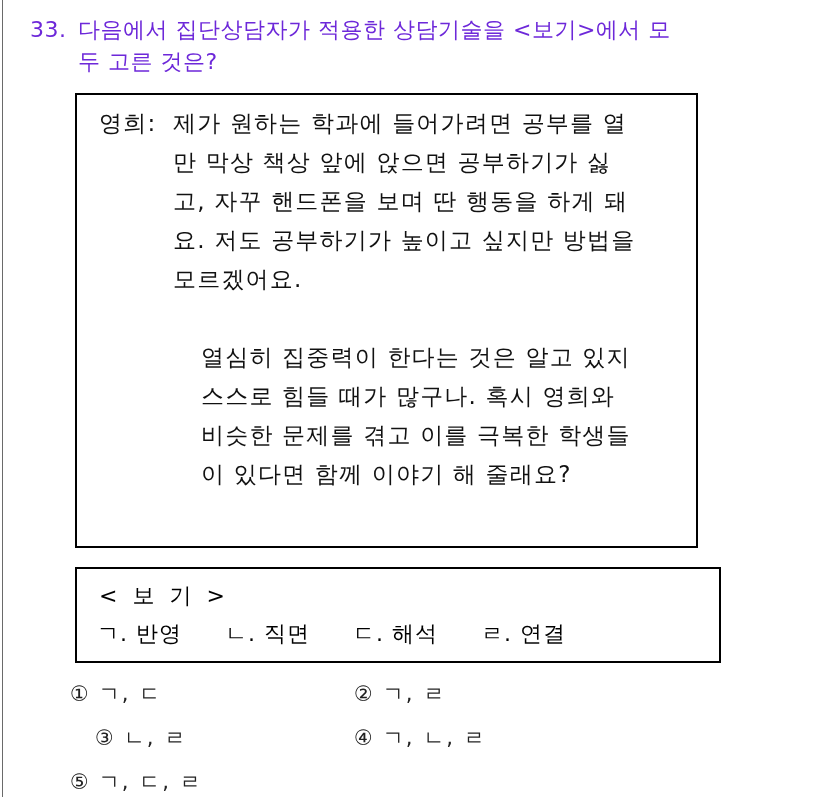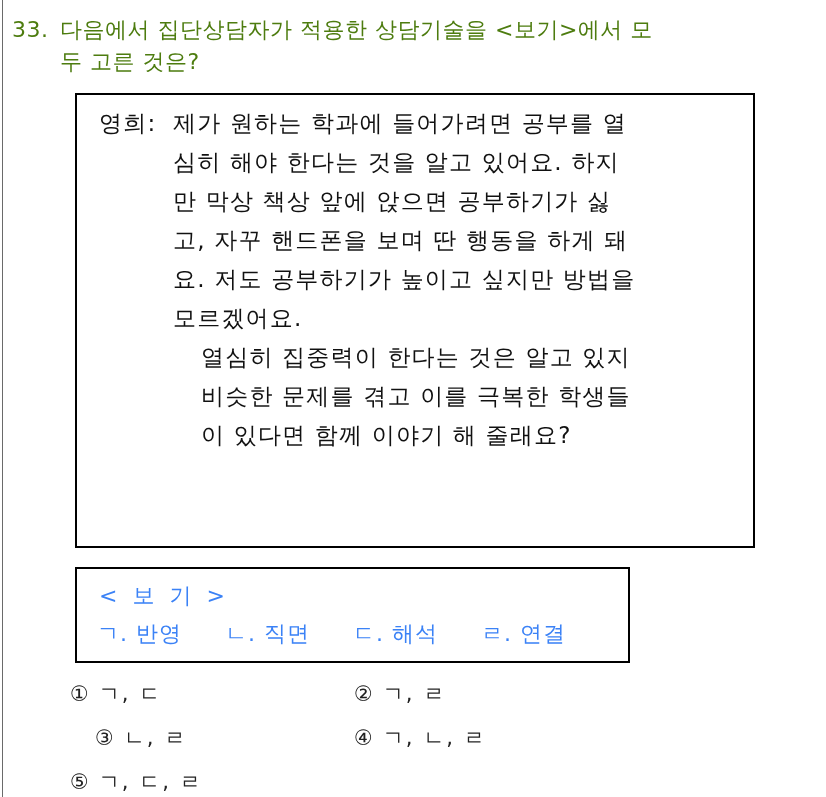--- a/index.html
+++ b/index.html
@@ -18,40 +18,40 @@
     .left-rule {
       position: absolute;
       left: 2px;
       top: 0;
       width: 1px;
       height: 797px;
       background: #6a6a6a;
     }
     .question {
       position: absolute;
-      left: 12px;
+      left: 30px;
       top: 14px;
       width: 760px;
       font-size: 22px;
       line-height: 32px;
       letter-spacing: 0.5px;
-      color: #4d7c0f;
+      color: #6d28d9;
     }
     .question .q-num {
       display: inline-block;
       width: 48px;
     }
     .question .q-line2 {
       padding-left: 48px;
     }
     .dialogue-box {
       position: absolute;
       left: 75px;
       top: 93px;
-      width: 680px;
+      width: 623px;
       height: 455px;
       border: 2px solid #000;
       box-sizing: border-box;
     }
     .speaker-block {
       position: absolute;
       font-size: 23px;
       line-height: 39px;
       color: #111;
       letter-spacing: 1.2px;
@@ -66,26 +66,26 @@
       white-space: nowrap;
     }
     .sb-1 { left: 22px; top: 9px; }
     .sb-1 .lines { margin-left: 74px; }
     .sb-2 { left: 26px; top: 243px; }
     .sb-2 .lines { margin-left: 98px; }
     .bogi-box {
       position: absolute;
       left: 75px;
       top: 567px;
-      width: 555px;
+      width: 646px;
       height: 96px;
       border: 2px solid #000;
       box-sizing: border-box;
       font-size: 22px;
-      color: #3b82f6;
+      color: #000000;
     }
     .bogi-title {
       position: absolute;
       left: 22px;
       top: 12px;
       letter-spacing: 4px;
       white-space: nowrap;
     }
     .bogi-items {
       position: absolute;
@@ -126,30 +126,30 @@
     <span class="q-num">33.</span><span>다음에서 집단상담자가 적용한 상담기술을 &lt;보기&gt;에서 모</span>
   </div>
   <div class="q-line2">두 고른 것은?</div>
 </div>
 
 <div class="dialogue-box">
   <div class="speaker-block sb-1">
     <span class="speaker">영희:</span>
     <div class="lines">
       <div class="line">제가 원하는 학과에 들어가려면 공부를 열</div>
-      <div class="line">심히 해야 한다는 것을 알고 있어요. 하지</div>
       <div class="line">만 막상 책상 앞에 앉으면 공부하기가 싫</div>
       <div class="line">고, 자꾸 핸드폰을 보며 딴 행동을 하게 돼</div>
       <div class="line">요. 저도 공부하기가 높이고 싶지만 방법을</div>
       <div class="line">모르겠어요.</div>
     </div>
   </div>
   <div class="speaker-block sb-2">
     <div class="lines">
       <div class="line">열심히 집중력이 한다는 것은 알고 있지</div>
+      <div class="line">스스로 힘들 때가 많구나. 혹시 영희와</div>
       <div class="line">비슷한 문제를 겪고 이를 극복한 학생들</div>
       <div class="line">이 있다면 함께 이야기 해 줄래요?</div>
     </div>
   </div>
 </div>
 
 <div class="bogi-box">
   <div class="bogi-title">&lt; 보  기 &gt;</div>
   <div class="bogi-items">
     <span class="bogi-item">ㄱ. 반영</span>

